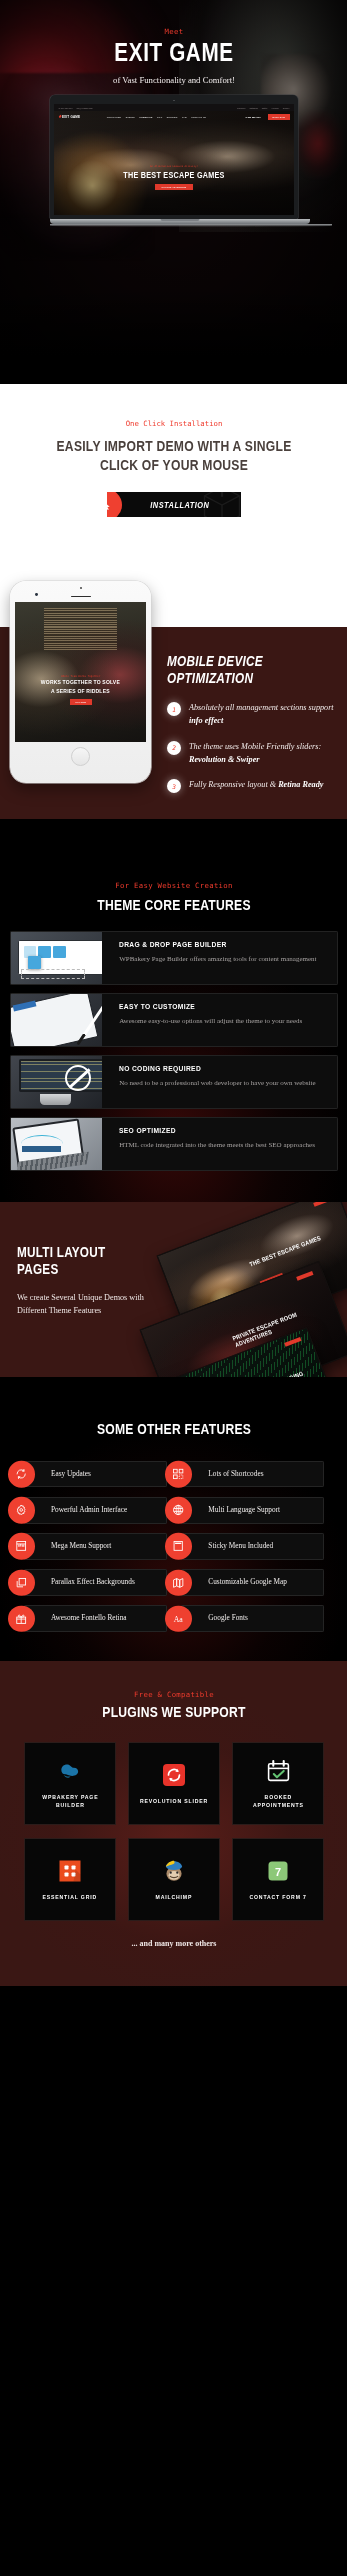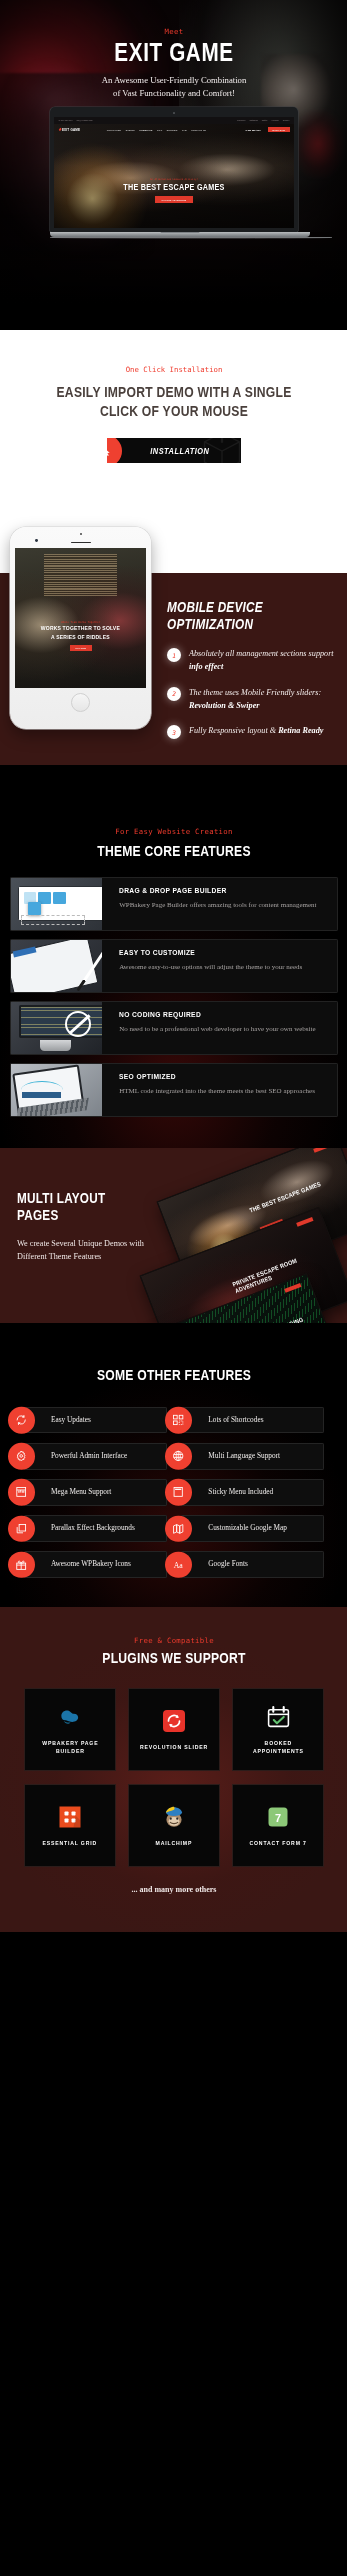--- a/index.html
+++ b/index.html
@@ -6,21 +6,21 @@
   html,body { background:#000; }
   body {
     width:348px; min-height:2576px;
     font-family:"Liberation Serif", serif;
     color:#fff; overflow-x:hidden; position:relative;
   }
   .page { width:348px; position:relative; }
 
   
   .hero {
-    position:relative; height:330px; overflow:hidden;
+    position:relative; height:384px; overflow:hidden;
     background:#0a0405;
   }
   .hero-bg { position:absolute; inset:0; }
   .hero-bg .smoke-red {
     position:absolute; left:-68px; top:-22.6px; width:237px; height:237px;
     background:radial-gradient(ellipse at 40% 45%, rgba(190,30,42,.92) 0%, rgba(120,16,24,.6) 32%, rgba(40,6,10,.25) 62%, rgba(0,0,0,0) 78%);
     filter:blur(2.3px);
   }
   .hero-bg .smoke-pink {
     position:absolute; left:5.6px; top:62px; width:90px; height:73px;
@@ -369,21 +369,20 @@
       <div class="fig-left"></div>
       <div class="redfeather"></div>
       <div class="vig"></div>
       <div class="bottomfade"></div>
     </div>
 
     <div class="hero-inner">
       <div class="kicker">Meet</div>
       <h1 class="hero-title">EXIT GAME</h1>
       <div class="hero-sub">
-        <div>An Awesome User-Friendly Combination</div>
         <div>of Vast Functionality  and Comfort!</div>
       </div>
 
       <div class="laptop">
         <div class="laptop-screen">
           <div class="laptop-cam"></div>
           <div class="site">
             <div class="site-hero">
               <div class="bgimg"></div>
               <div class="dark"></div>
@@ -695,21 +694,21 @@
 
       <div class="gcard">
         <span class="gicon">
           <svg viewBox="0 0 24 24" fill="none" stroke="#fff" stroke-width="1.7">
             <rect x="3.4" y="8.4" width="17.2" height="12.2"></rect>
               <path d="M3.4 12.3h17.2M12 8.4v12.2"></path>
             <path d="M12 8.4C10.6 6 9.2 4.6 8 4.6c-1 0-1.7.7-1.7 1.6 0 1.3 1.6 2.2 5.7 2.2Z"></path>
             <path d="M12 8.4C13.4 6 14.8 4.6 16 4.6c1 0 1.7.7 1.7 1.6 0 1.3-1.6 2.2-5.7 2.2Z"></path>
           </svg>
         </span>
-        <span class="glabel">Awesome WPBakery Icons</span>
+        <span class="glabel">Awesome Fontello Retina</span>
       </div>
 
       <div class="gcard">
         <span class="gicon">
           <svg viewBox="0 0 24 24">
               <text x="12" y="17.5" text-anchor="middle" font-family="Liberation Serif, serif" font-size="15" fill="#fff">Aa</text>
             </svg>
         </span>
         <span class="glabel">Google Fonts</span>
       </div>

